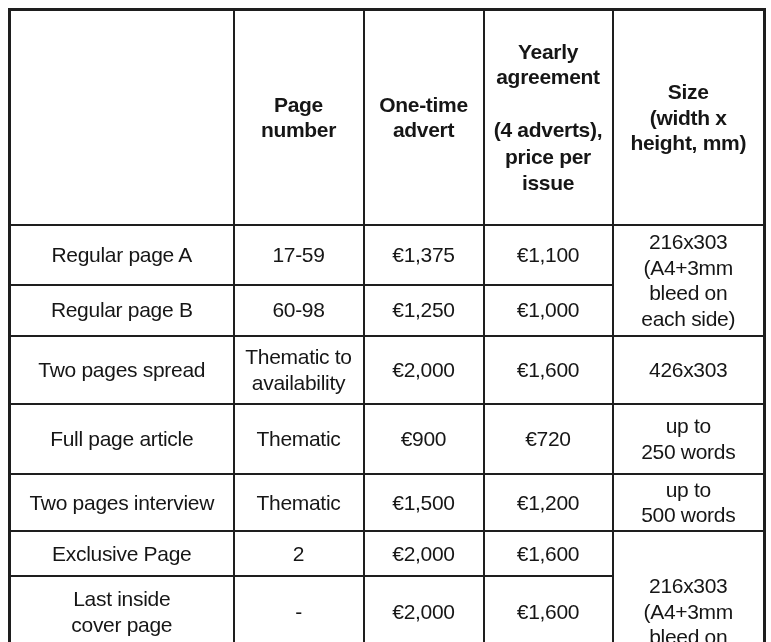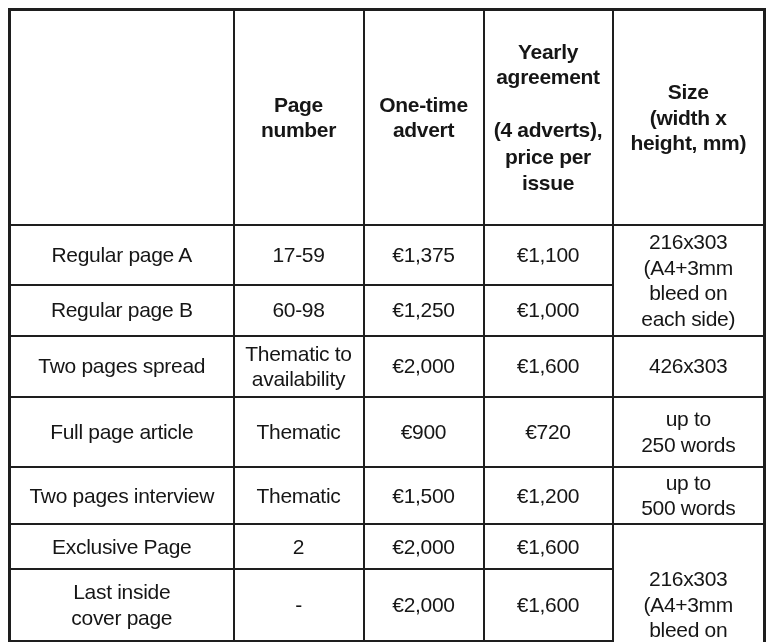--- a/index.html
+++ b/index.html
@@ -92,21 +92,21 @@
 (A4+3mm
 bleed on
 each side)</td>
       </tr>
       <tr style="height:51px">
         <td class="c0">Regular page B</td>
         <td>60-98</td>
         <td>€1,250</td>
         <td>€1,000</td>
       </tr>
-      <tr style="height:61px">
+      <tr style="height:68px">
         <td class="c0">Two pages spread</td>
         <td>Thematic to
 availability</td>
         <td>€2,000</td>
         <td>€1,600</td>
         <td>426x303</td>
       </tr>
       <tr style="height:70px">
         <td class="c0">Full page article</td>
         <td>Thematic</td>

